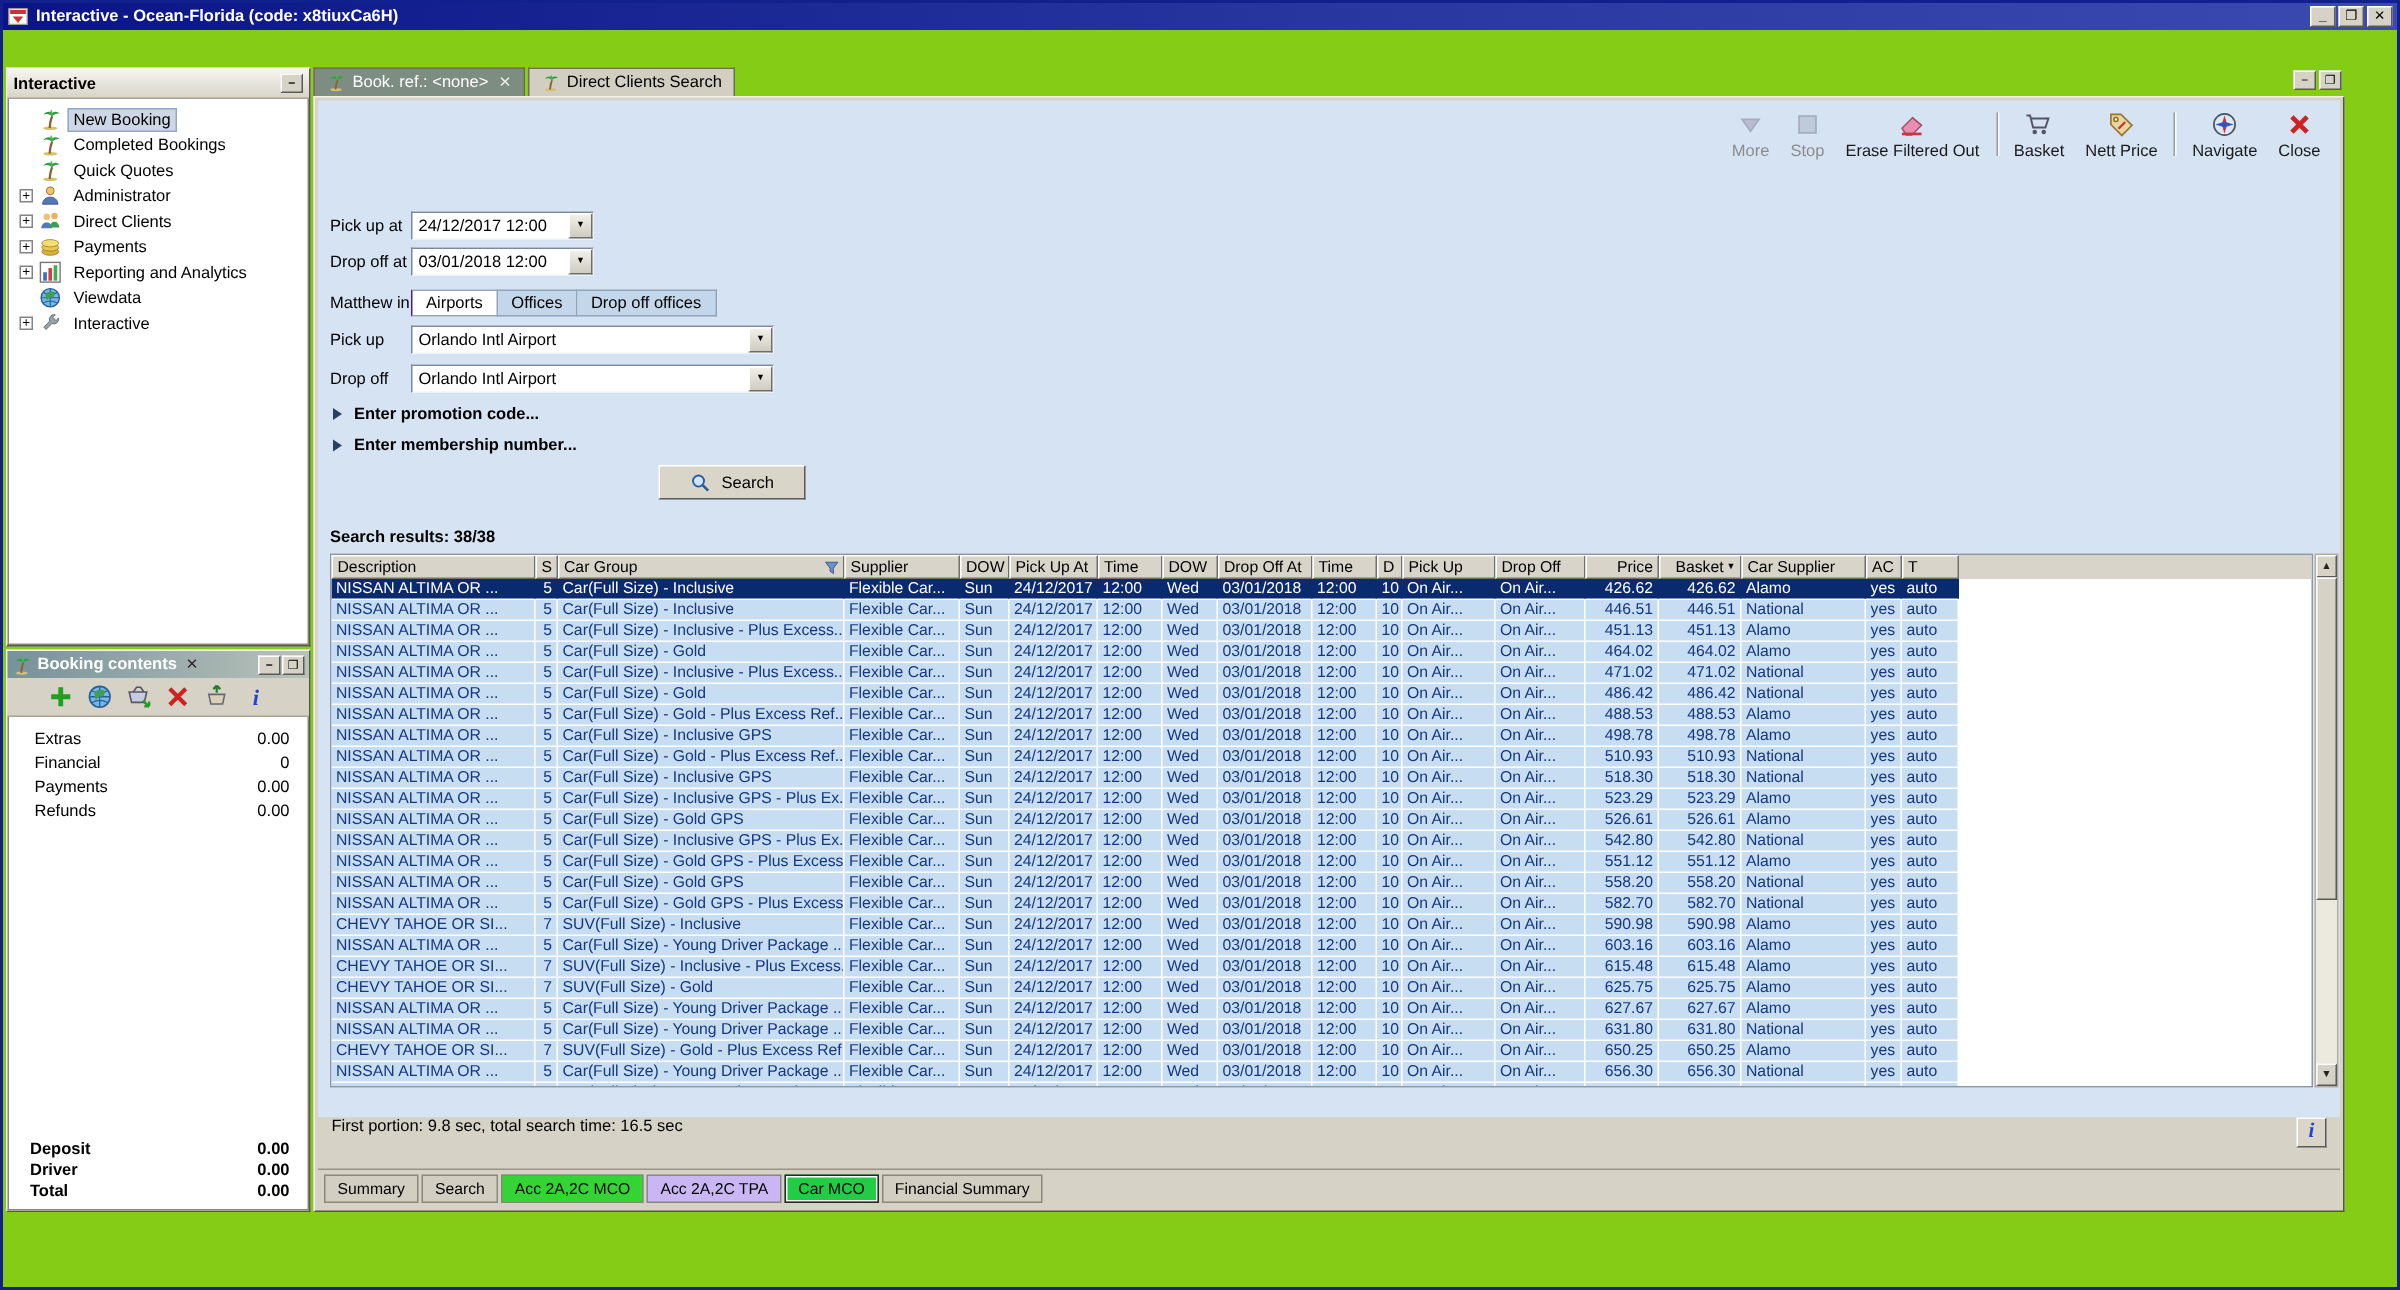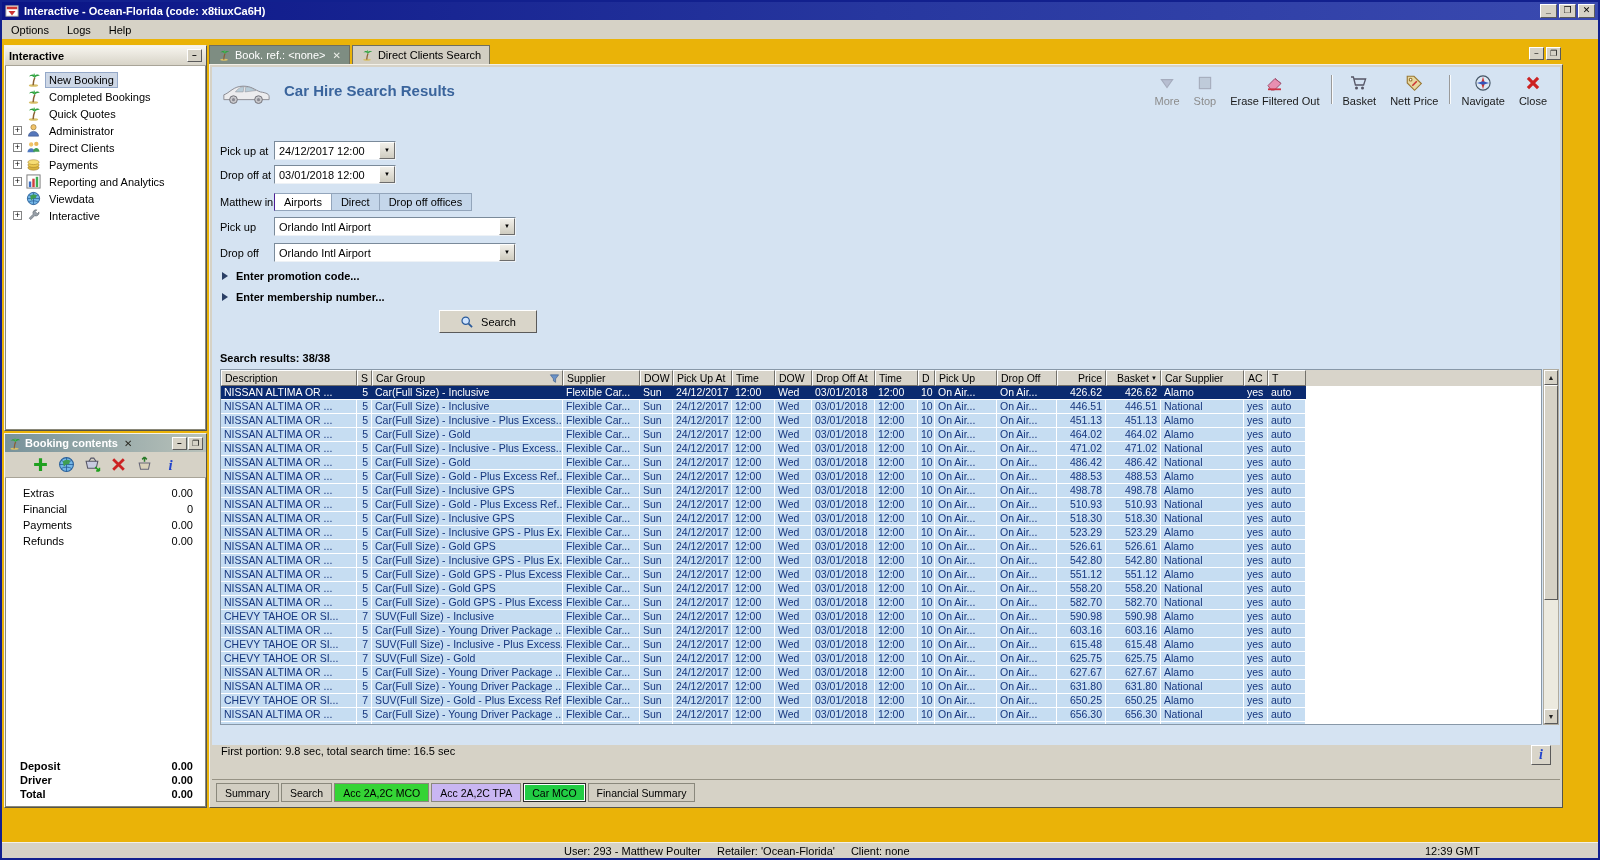--- a/index.html
+++ b/index.html
@@ -1,18 +1,18 @@
 <!DOCTYPE html>
 <html><head>
 <meta charset="utf-8">
 <style>
 *{box-sizing:border-box;margin:0;padding:0}
 html,body{width:1600px;height:860px;overflow:hidden}
 body{font-family:"Liberation Sans","DejaVu Sans",sans-serif;background:#12208e}
-.window{position:relative;width:1600px;height:860px;border:2px solid #12208e;background:#eab308;overflow:hidden}
+.window{position:relative;width:1600px;height:860px;border:2px solid #12208e;background:#84cc16;overflow:hidden}
 
 .titlebar{position:absolute;top:0;left:0;right:0;height:18px;background:linear-gradient(90deg,#0a1486,#27379f 55%,#3a4ab0);display:flex;align-items:center;color:#fff;font-size:11px;font-weight:bold;padding-left:3px;gap:5px}
 .titlebar .app-ic{width:14px;height:14px;flex:none}
 .titlebar .app-ic svg{width:14px;height:14px;display:block}
 .tb-btns{margin-left:auto;display:flex;gap:2px;padding-right:3px}
 .tb-btn{width:17px;height:14px;background:#d6d2c6;border:1px solid;border-color:#fff #5a5a5a #5a5a5a #fff;font-size:9px;line-height:11px;text-align:center;color:#000;font-weight:bold}
 
 .menubar{position:absolute;top:18px;left:0;right:0;height:19px;background:#d6d2c6;display:flex;align-items:center;font-size:11px;color:#000}
 .menu-item{padding:3px 9px}
 
@@ -134,25 +134,20 @@
         </svg>
       </span>
     <span>Interactive - Ocean-Florida (code: x8tiuxCa6H)</span>
     <span class="tb-btns">
       <span class="tb-btn">_</span>
       <span class="tb-btn">❐</span>
       <span class="tb-btn">✕</span>
     </span>
   </div>
 
-  <div class="menubar">
-    <span class="menu-item">Options</span>
-    <span class="menu-item">Logs</span>
-    <span class="menu-item">Help</span>
-  </div>
 
   <div class="workspace">
 
     <div class="left-col">
       <div class="panel interactive-panel">
         <div class="ip-header">
           <span>Interactive</span>
           <span class="small-btn">−</span>
         </div>
         <div class="tree">
@@ -378,34 +373,20 @@
           </div>
         </div>
       <span class="tab-winbtns">
         <span class="small-btn">−</span>
         <span class="small-btn">❐</span>
       </span>
 
       <div class="child">
         <div class="content">
 
-          <div class="page-header">
-            <span class="car-icon">
-                <svg viewBox="0 0 54 30">
-                  <path d="M4 20c6-2 10-9 20-9 9 0 12 4 18 6 6 1 9 2 9 5v3H4z" fill="#ececee" stroke="#8a8a92"></path>
-                  <path d="M16 17c3-4 6-5.5 9-5.5l-1 5.5z" fill="#b8ccd8" stroke="#8a8a92" stroke-width=".5"></path>
-                  <path d="M26 17l.8-5.4c5 .2 7.6 2.2 10.4 4z" fill="#b8ccd8" stroke="#8a8a92" stroke-width=".5"></path>
-                  <circle cx="14" cy="25" r="4" fill="#c8c8cc" stroke="#707078"></circle>
-                  <circle cx="40" cy="25" r="4" fill="#c8c8cc" stroke="#707078"></circle>
-                  <circle cx="14" cy="25" r="1.6" fill="#8a8a92"></circle>
-                  <circle cx="40" cy="25" r="1.6" fill="#8a8a92"></circle>
-                </svg>
-              </span>
-            <span class="page-title">Car Hire Search Results</span>
-          </div>
 
           <div class="top-toolbar">
               <div class="tool disabled">
                 <span class="ic">
                   <svg viewBox="0 0 16 16">
                     <path d="M3 5h10l-5 7z" fill="#9a9ab2" stroke="#77778a"></path>
                   </svg>
                 </span>
                 <span>More</span>
               </div>
@@ -482,21 +463,21 @@
             <span class="combo date">
               <span class="cval">03/01/2018 12:00</span>
               <span class="cbtn">▼</span>
             </span>
           </div>
 
           <div class="fr" style="top:126px">
             <span class="flabel">Matthew in</span>
             <span class="seg">
                 <span class="seg-opt selected">Airports</span>
-                <span class="seg-opt">Direct</span>
+                <span class="seg-opt">Offices</span>
                 <span class="seg-opt">Drop off offices</span>
               </span>
           </div>
 
           <div class="fr" style="top:150px">
             <span class="flabel">Pick up</span>
             <span class="combo airport">
               <span class="cval">Orlando Intl Airport</span>
               <span class="cbtn">▼</span>
             </span>
@@ -1080,21 +1061,14 @@
             <span class="sheet-tab" style="background: rgb(53, 212, 53);">Acc 2A,2C MCO</span>
             <span class="sheet-tab" style="background: rgb(201, 182, 242);">Acc 2A,2C TPA</span>
             <span class="sheet-tab selected" style="background: rgb(34, 204, 68);">Car MCO</span>
             <span class="sheet-tab">Financial Summary</span>
           </div>
       </div>
     </div>
 
   </div>
 
-  <div class="statusbar">
-    <span class="sb-spacer"></span>
-    <span class="sb-seg">User: 293 - Matthew Poulter</span>
-    <span class="sb-seg">Retailer: 'Ocean-Florida'</span>
-    <span class="sb-seg">Client: none</span>
-    <span class="sb-time">12:39 GMT</span>
-  </div>
 
 </div>
 
 </body></html>

